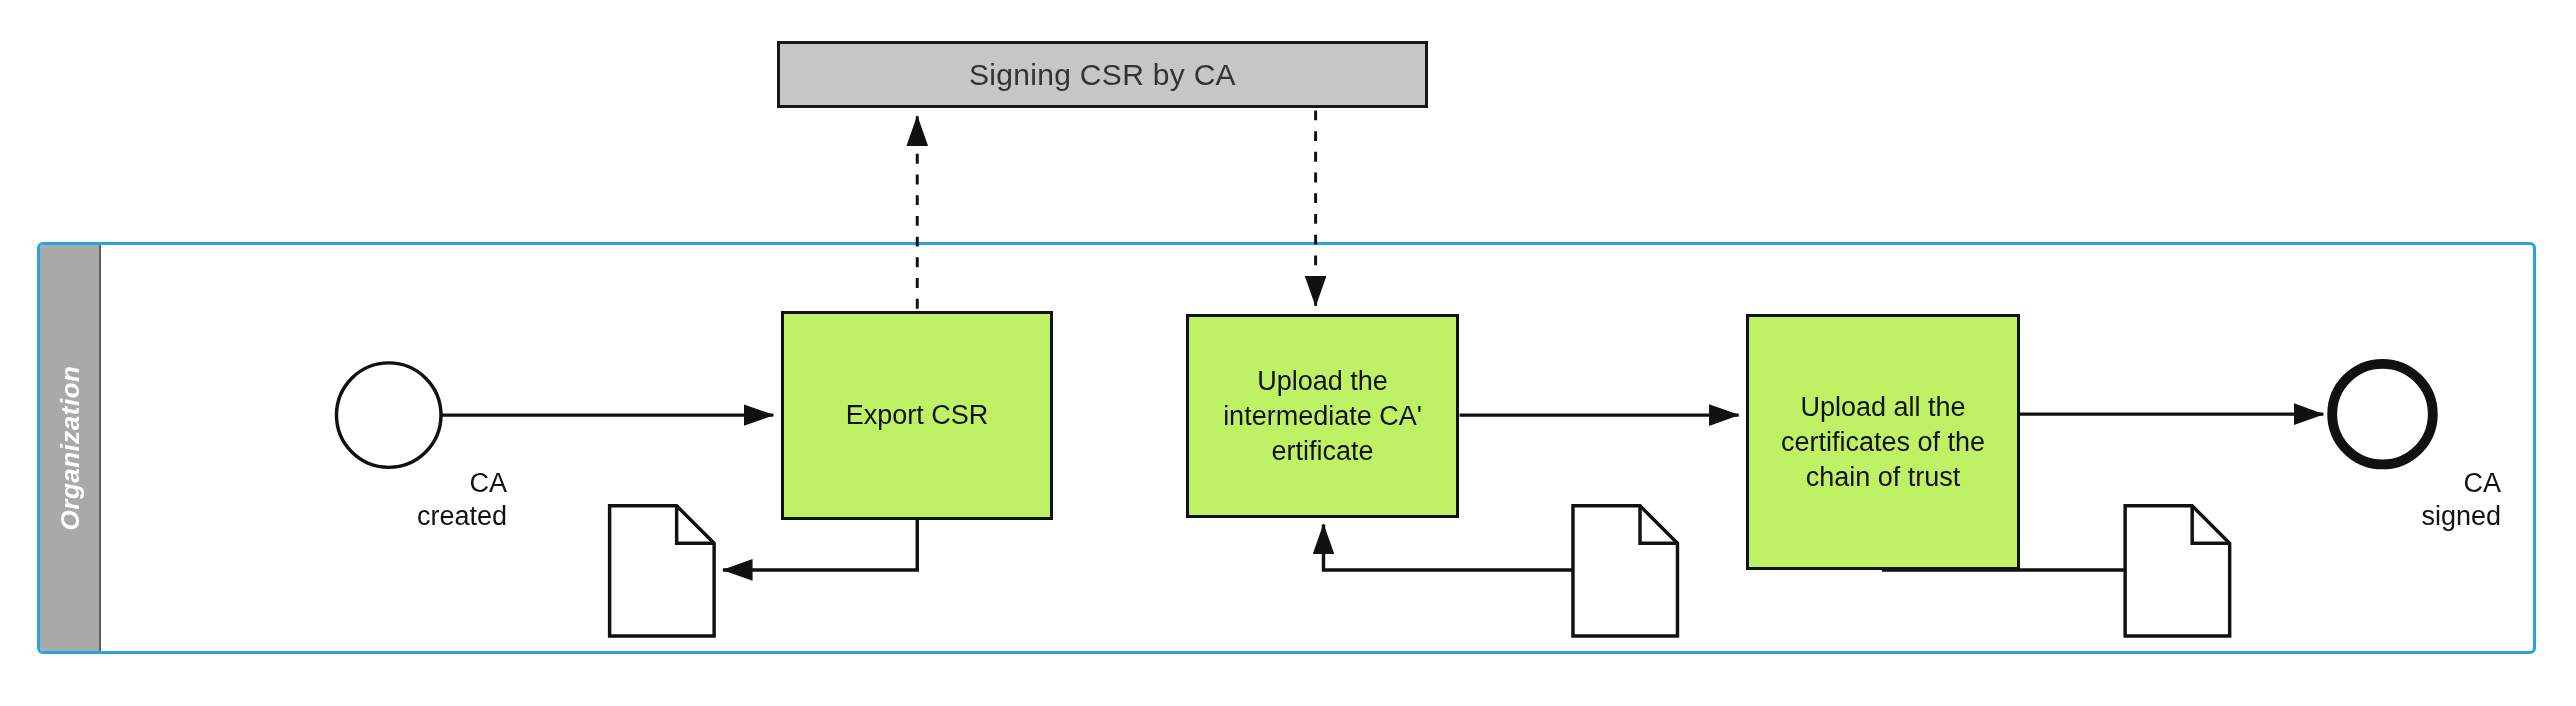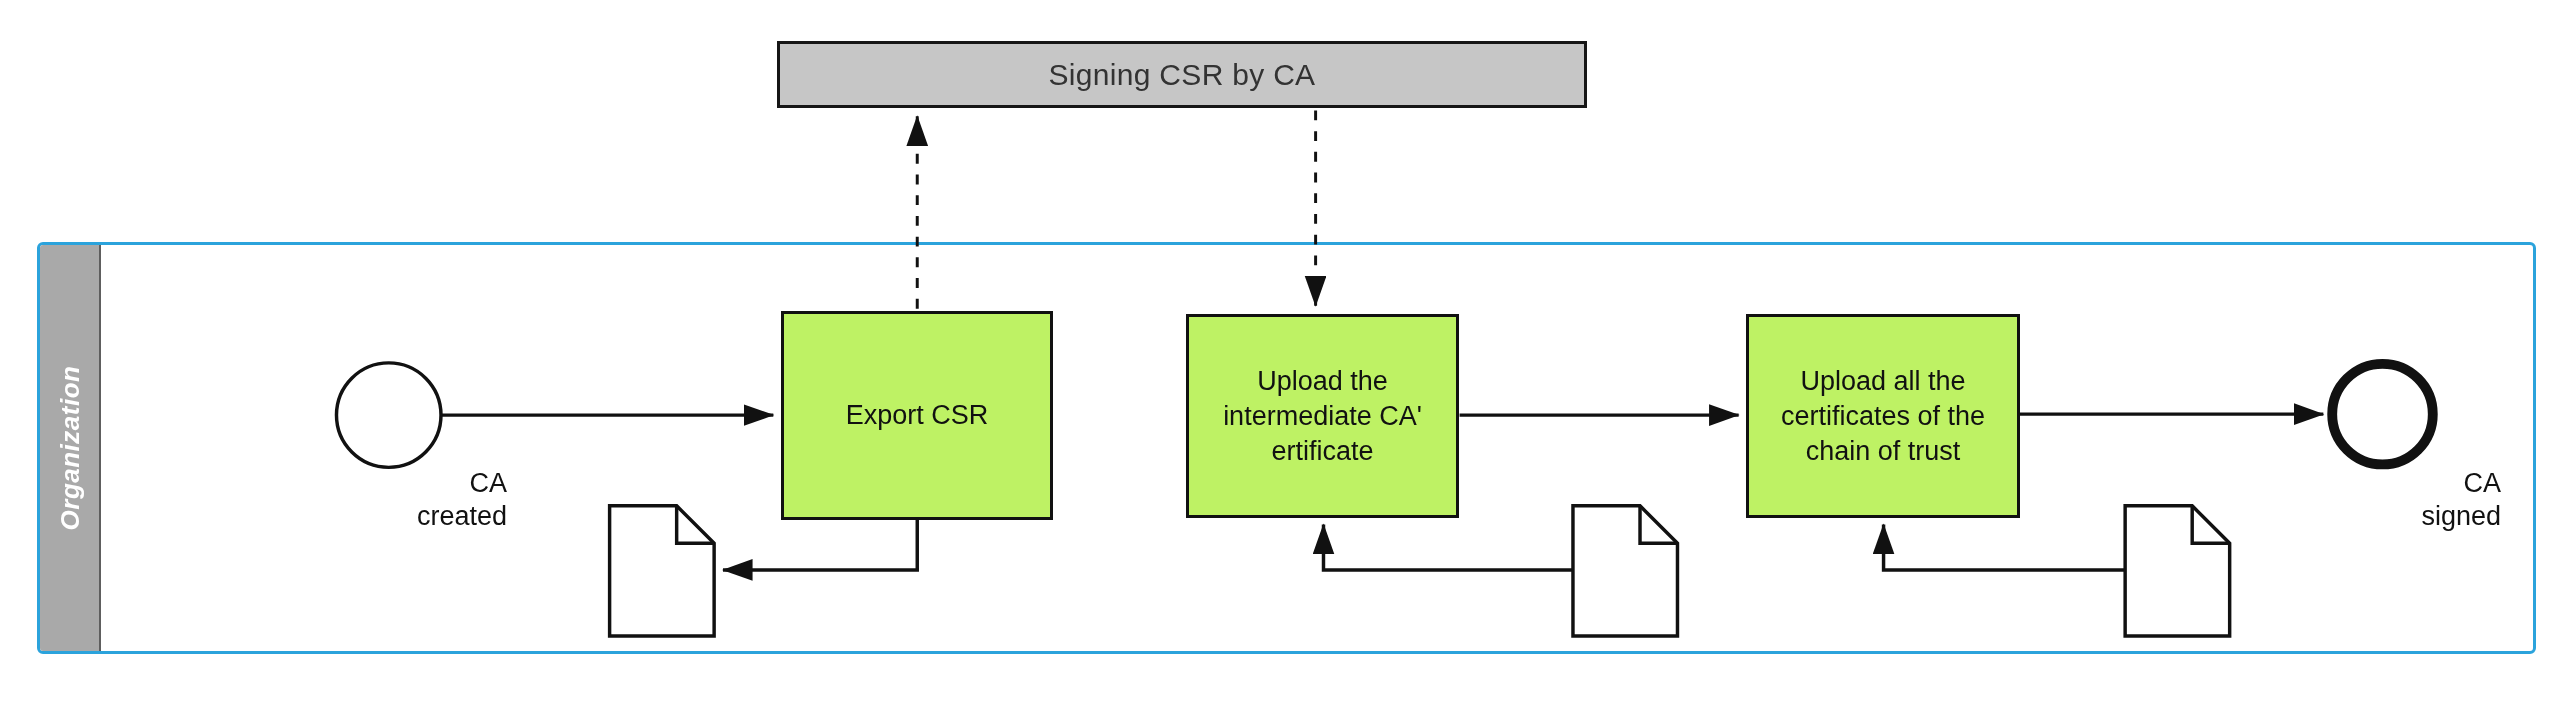--- a/index.html
+++ b/index.html
@@ -2,21 +2,21 @@
 <html><head>
 <meta charset="utf-8">
 <style>
   html,body{margin:0;padding:0;background:#fff;}
   .stage{
     position:relative;width:2576px;height:706px;background:#ffffff;overflow:hidden;
     font-family:"Liberation Sans", sans-serif;color:#111;
   }
   
   .signing-box{
-    position:absolute;left:777px;top:41px;width:810px;height:67px;
+    position:absolute;left:777px;top:41px;width:651px;height:67px;
     box-sizing:border-box;background:#c6c6c6;border:3px solid #161616;
     display:flex;align-items:center;justify-content:center;
     font-size:30px;color:#333;letter-spacing:0.3px;
   }
   
   .lane{
     position:absolute;left:37px;top:242px;width:2499px;height:412px;
     box-sizing:border-box;border:3px solid #2ba3dc;border-radius:6px;background:#fff;
   }
   .lane-band{
@@ -32,21 +32,21 @@
   
   .shapes{position:absolute;left:0;top:0;width:2576px;height:706px;z-index:2;}
   
   .task{
     position:absolute;box-sizing:border-box;background:#bef264;border:3px solid #111;
     display:flex;align-items:center;justify-content:center;text-align:center;
     font-size:27px;line-height:35px;white-space:pre-line;z-index:3;
   }
   .task-1{left:781px;top:311px;width:272px;height:209px;}
   .task-2{left:1186px;top:314px;width:273px;height:204px;}
-  .task-3{left:1746px;top:314px;width:274px;height:204px;}
+  .task-3{left:1746px;top:314px;width:274px;height:256px;}
   
   .event-label{
     position:absolute;width:237px;text-align:right;font-size:27px;line-height:33px;
     white-space:pre-line;z-index:3;
   }
   .event-label.start{left:270px;top:467px;}
   .event-label.end{left:2264px;top:467px;}
 </style>
 </head>
 <body>

